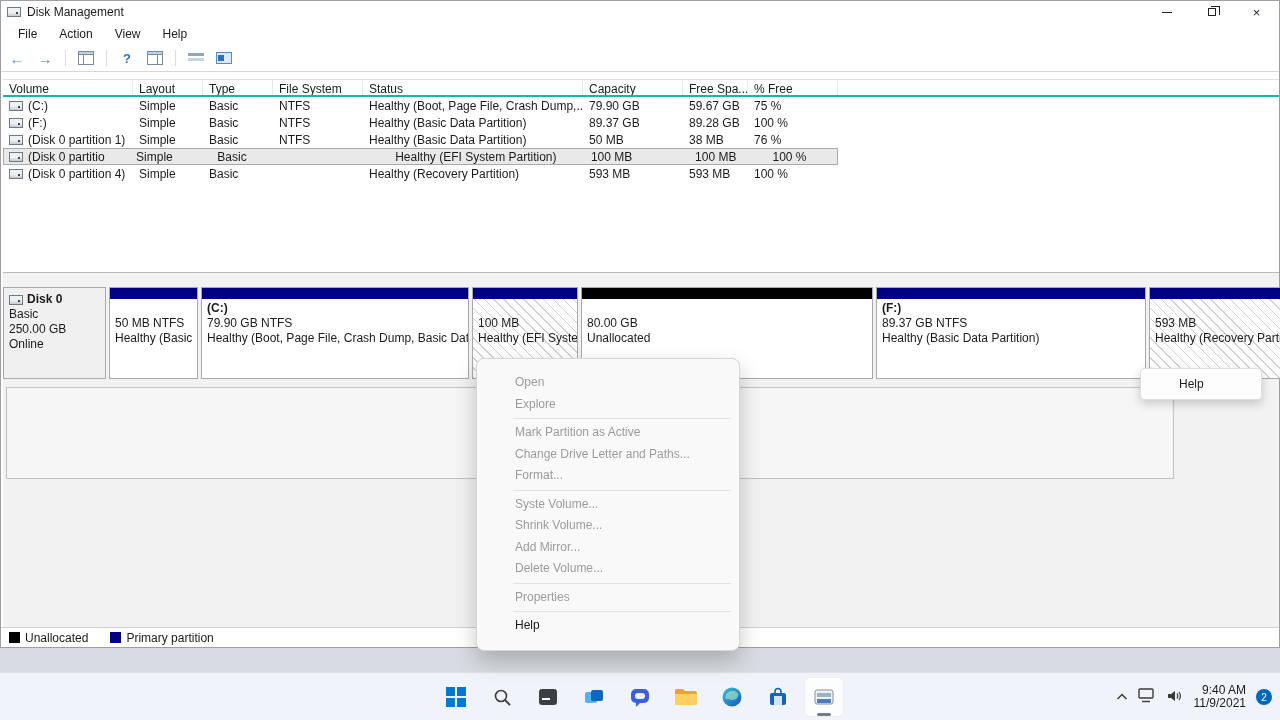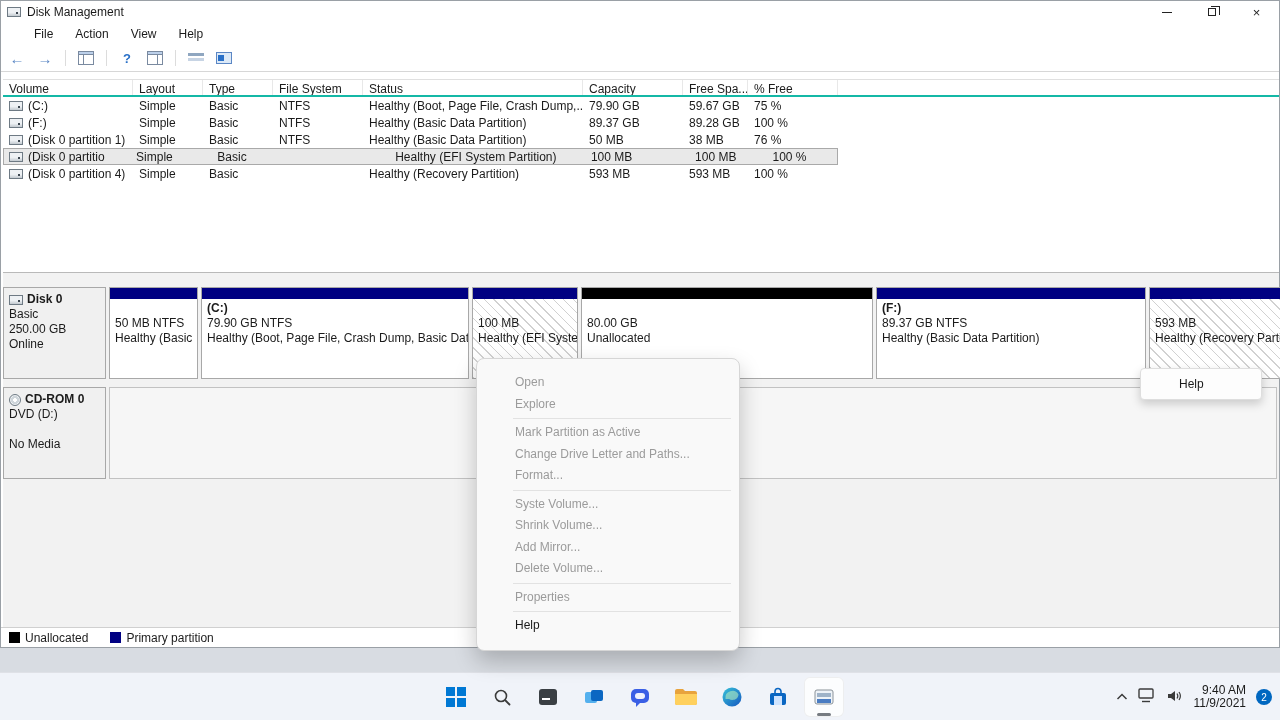--- a/index.html
+++ b/index.html
@@ -10,21 +10,21 @@
   .window { position:absolute; left:0; top:0; width:1280px; height:648px; background:#fff; border:1px solid #9aa0a6; }
 
   .titlebar { position:absolute; left:0; top:0; width:100%; height:22px; background:#fff; display:flex; align-items:center; }
   .titlebar .title { margin-left:6px; font-size:12px; }
   .win-controls { position:absolute; right:0; top:0; height:22px; display:flex; }
   .win-btn { width:45px; height:22px; display:flex; align-items:center; justify-content:center; background:#fff; border:none; cursor:default; font-size:13px; color:#222; }
   .min-glyph { display:inline-block; width:10px; height:1px; background:#222; }
   .restore-glyph { position:relative; display:inline-block; width:8px; height:8px; border:1px solid #222; background:#fff; }
   .restore-glyph::before { content:""; position:absolute; left:2px; top:-3px; width:8px; height:8px; border:1px solid #222; border-left:none; border-bottom:none; }
 
-  .menubar { position:absolute; left:0; top:22px; width:100%; height:22px; background:#fff; display:flex; align-items:center; padding-left:24px; gap:4px; }
+  .menubar { position:absolute; left:0; top:22px; width:100%; height:22px; background:#fff; display:flex; align-items:center; padding-left:8px; gap:4px; }
   .menu-item { padding:2px 9px; }
 
   .toolbar { position:absolute; left:0; top:44px; width:100%; height:27px; background:#fff; border-bottom:1px solid #d7d7d7; display:flex; align-items:center; padding-left:6px; gap:8px; }
   .tb-ico { width:20px; height:18px; display:flex; align-items:center; justify-content:center; }
   .tb-sep { width:1px; height:16px; background:#dcdcdc; margin:0 2px; }
   .arrow { color:#5b87c5; font-size:15px; font-weight:bold; }
   .q-mark { color:#2970c8; font-weight:bold; font-size:13px; }
 
   
   .volume-table { position:absolute; left:2px; top:78px; width:1276px; }
@@ -287,29 +287,20 @@
           <div class="part-body">
             <div class="ptitle"></div>
             <div>593 MB</div>
             <div>Healthy (Recovery Partitio...</div>
           </div>
         </div>
       </div>
     </div>
 
     <div class="disk-row" style="top:114px">
-      <div class="disk-label">
-        <div class="dname">
-            <span class="cd-ico"></span>
-            <span>CD-ROM 0</span>
-          </div>
-        <div>DVD (D:)</div>
-        <div>&nbsp;</div>
-        <div>No Media</div>
-      </div>
       <div class="empty-media"></div>
     </div>
   </div>
 
   <div class="legend">
     <span class="legend-item">
       <span class="sw sw-black"></span>
       <span>Unallocated</span>
     </span>
     <span class="legend-item">

